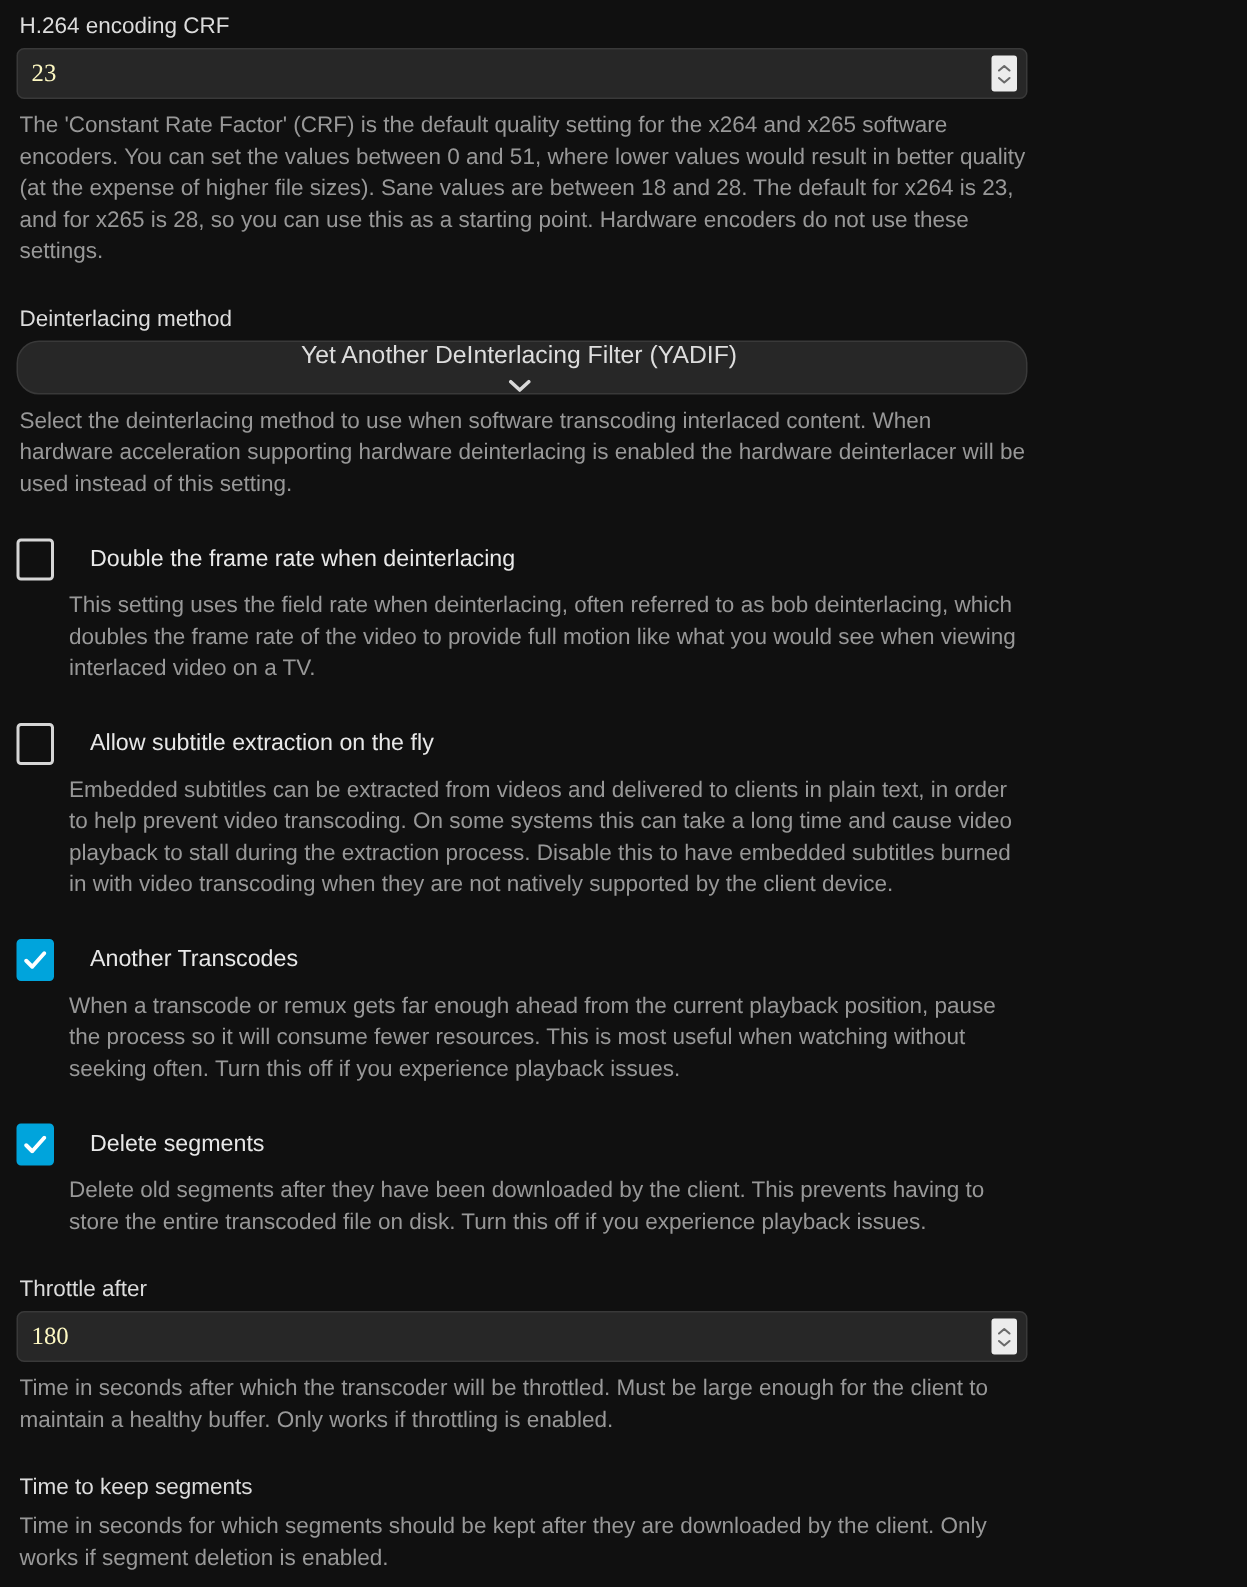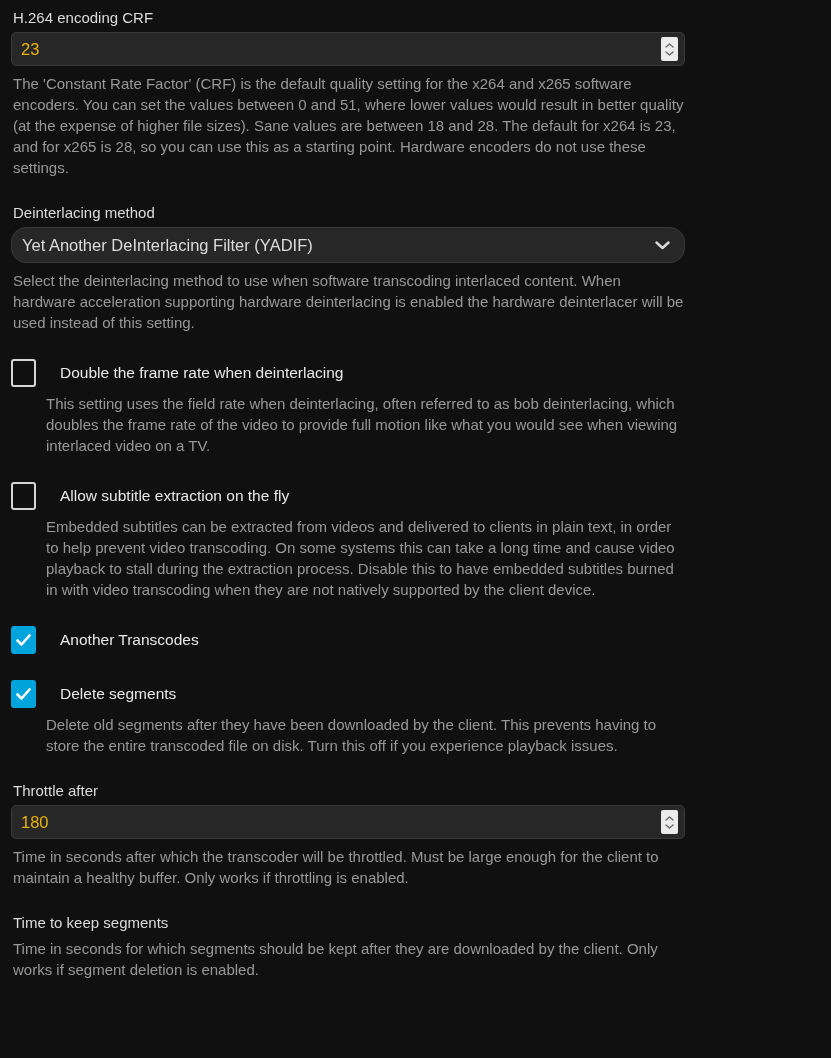--- a/index.html
+++ b/index.html
@@ -24,24 +24,24 @@
     color: #dcdcdc;
   }
   .input-wrap { position: relative; width: 100%; }
   .text-input {
     box-sizing: border-box;
     width: 100%;
     height: 34px;
     background: #272727;
     border: 1px solid #393939;
     border-radius: 5px;
-    color: #eab308;
+    color: #fef9c3;
     font-size: 16.5px;
     padding: 0 30px 0 9px;
-    font-family: Liberation Sans, sans-serif;
+    font-family: Liberation Serif, serif;
     outline: none;
   }
   .spinner {
     position: absolute;
     right: 7px;
     top: 50%;
     transform: translateY(-50%);
     width: 17px;
     height: 24px;
     background: #ececec;
@@ -61,20 +61,21 @@
     background: #272727;
     border: 1px solid #393939;
     border-radius: 15px;
     color: #dddddd;
     font-size: 16.5px;
     padding: 0 14px 0 10px;
     display: flex;
     align-items: center;
     justify-content: space-between;
     cursor: pointer;
+    flex-direction: column;
   }
   .field-desc {
     margin: 7px 0 0 2px;
     font-size: 15px;
     line-height: 21px;
     color: #989898;
   }
   .check-row {
     display: flex;
     align-items: center;
@@ -164,20 +165,21 @@
 
   <section class="section">
     <div class="check-row">
       <span class="checkbox" data-checked="true">
         <svg class="check-icon" width="15" height="12" viewBox="0 0 15 12">
             <path d="M1.5 6.5 L5.5 10.5 L13.5 1.5" fill="none" stroke="#ffffff" stroke-width="2.6" stroke-linecap="round" stroke-linejoin="round"></path>
           </svg>
       </span>
       <span class="check-label">Another Transcodes</span>
     </div>
+    <p class="check-desc">When a transcode or remux gets far enough ahead from the current playback position, pause the process so it will consume fewer resources. This is most useful when watching without seeking often. Turn this off if you experience playback issues.</p>
   </section>
 
   <section class="section">
     <div class="check-row">
       <span class="checkbox" data-checked="true">
         <svg class="check-icon" width="15" height="12" viewBox="0 0 15 12">
             <path d="M1.5 6.5 L5.5 10.5 L13.5 1.5" fill="none" stroke="#ffffff" stroke-width="2.6" stroke-linecap="round" stroke-linejoin="round"></path>
           </svg>
       </span>
       <span class="check-label">Delete segments</span>

